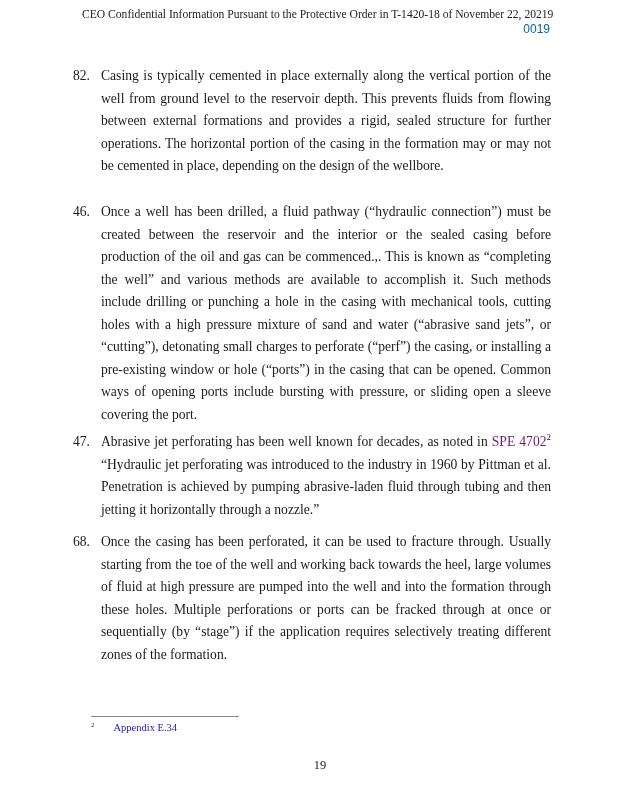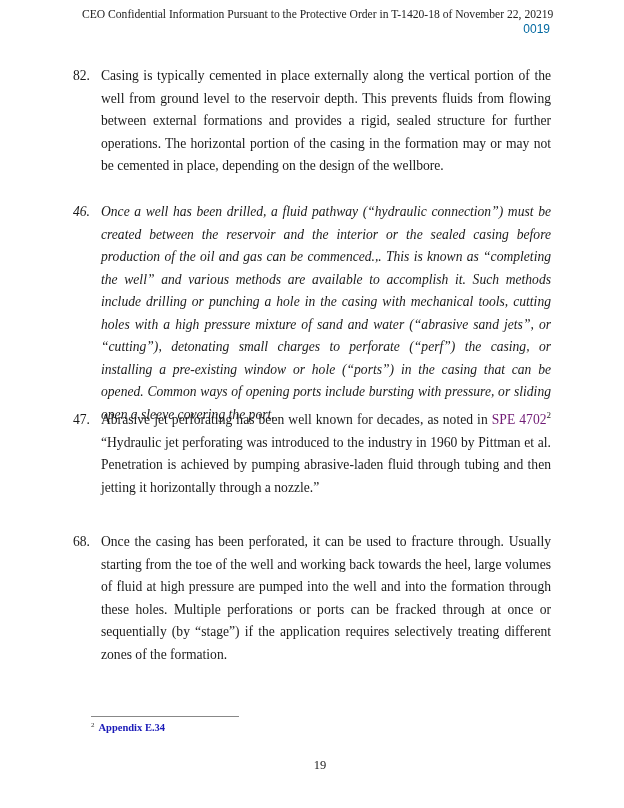--- a/index.html
+++ b/index.html
@@ -43,22 +43,22 @@
       position: absolute;
       left: 0;
       top: 0;
       width: 28px;
     }
     .para .body {
       margin-left: 28px;
       text-align: justify;
     }
     #p45 { top: 65px; }
-    #p46 { top: 201px; font-style: italic; }
-    #p47 { top: 409px; font-family: Liberation Serif, serif; }
+    #p46 { top: 201px; }
+    #p47 { top: 431px; font-family: Liberation Serif, serif; }
     #p48 { top: 531px; }
     .link-blue {
       color: #701a75;
     }
     .sup {
       font-size: 9px;
       vertical-align: super;
       line-height: 0;
     }
     .footnote-rule {
@@ -77,22 +77,22 @@
       white-space: nowrap;
     }
     .footnote .fn-mark {
       font-size: 7px;
       vertical-align: super;
       line-height: 0;
       color: #333;
     }
     .footnote .fn-text {
       color: #1a1ab8;
-      font-weight: bold;
-      margin-left: 4px;
+      font-weight: normal;
+      margin-left: 19px;
     }
     .page-number {
       position: absolute;
       left: 0;
       width: 640px;
       top: 758px;
       text-align: center;
       font-size: 12.5px;
       color: #222;
     }

